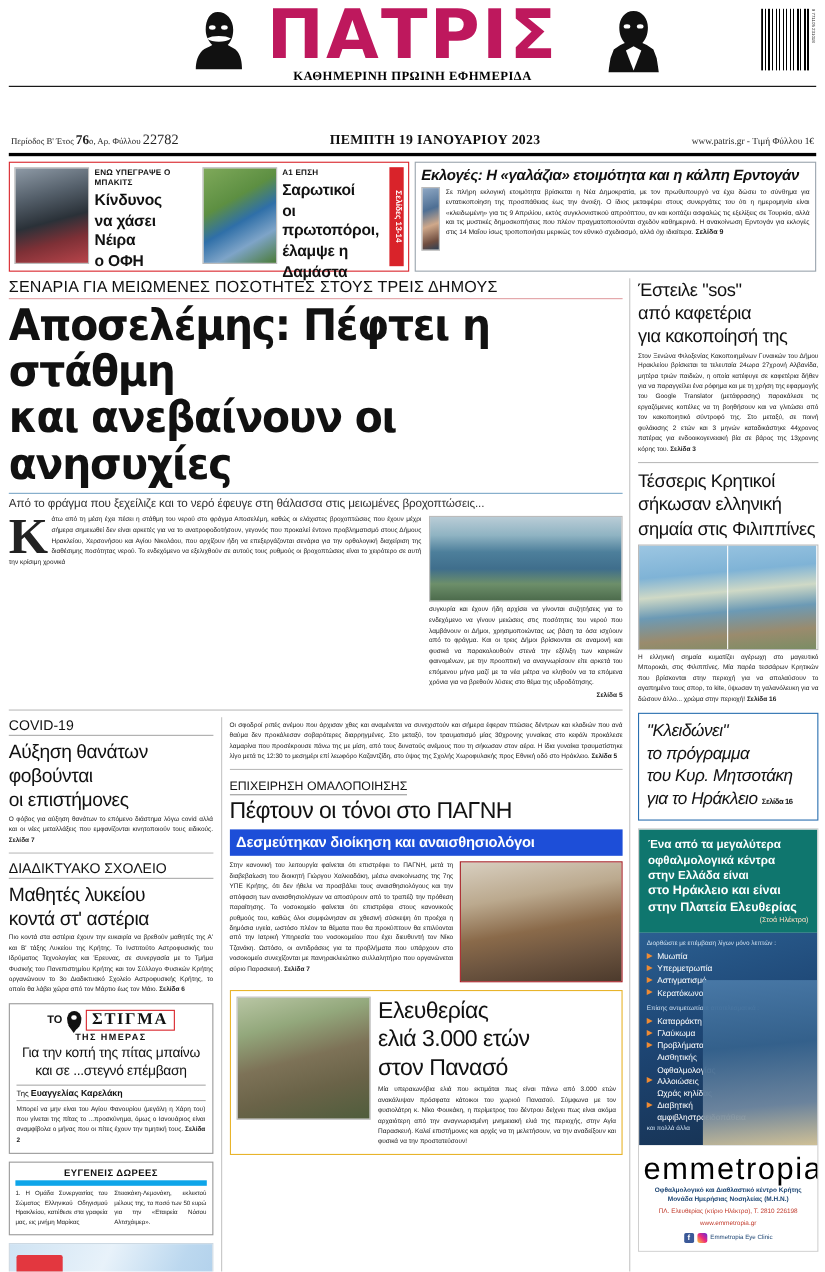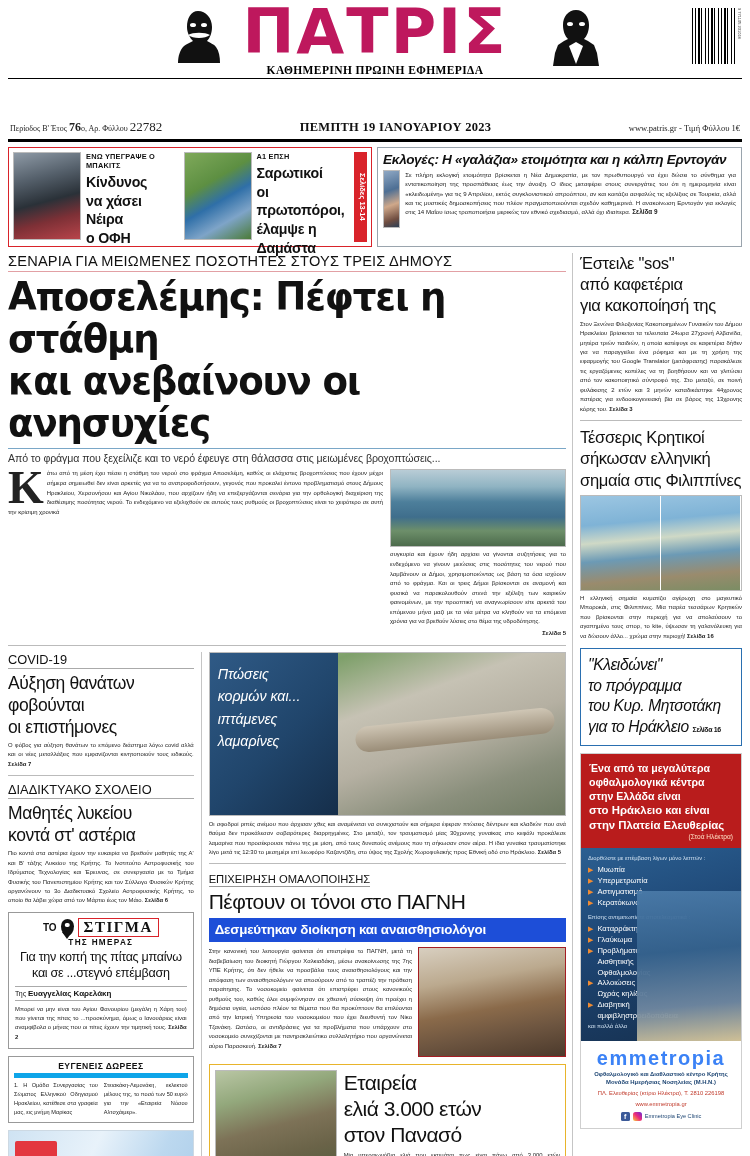--- a/index.html
+++ b/index.html
@@ -166,33 +166,33 @@
   .flagphoto { width: 100%; height: 96px; border: 1px solid #bbb; margin: 4px 0 3px;
     background: linear-gradient(175deg,#9cc6e2 0%,#7fb3d6 28%,#cfd9c6 45%,#6c9ab5 62%,#9a8b6d 82%,#7b8d64 100%);
     display: flex; }
   .flaghalf { flex: 1; border-right: 1px solid #fff; position: relative; }
   .rbox { border: 1.2px solid #2a6fb0; padding: 6px 7px 7px; margin-top: 7px; }
   .rbox-h { font-size: 15.6px; font-style: italic; line-height: 1.33; letter-spacing: -.4px; }
   .rbox-h .pg { font-style: normal; font-weight: bold; font-size: 7px; }
 
   
   .emad { margin-top: 7px; border: 1px solid #cfcfcf; overflow: hidden; }
-  .emad-top { background: #b91c1c; color: #fff; padding: 7px 8px 8px; }
+  .emad-top { background: #0f766e; color: #fff; padding: 7px 8px 8px; }
   .emad-l1 { font-weight: bold; font-size: 10.6px; line-height: 1.34; }
   .emad-l2 { font-weight: bold; font-size: 11.4px; line-height: 1.3; }
   .emad-sm { text-align: right; font-size: 6.6px; color: #ffdfc4; }
   .emad-mid { position: relative; background: linear-gradient(165deg,#2b5f91 0%,#1d4573 45%,#16304f 100%);
     padding: 6px 7px 8px; min-height: 190px; }
   .emad-note { color: #cfe0f0; font-size: 5.8px; line-height: 1.4; margin-bottom: 3px; }
   .emad-li { color: #fff; font-size: 7.6px; line-height: 1.42; display: flex; gap: 4px; align-items: flex-start; }
   .tri { color: #ef8b33; font-size: 7px; line-height: 1.5; }
   .emad-bldg { position: absolute; right: 0; bottom: 0; width: 104px; height: 150px;
     background: linear-gradient(175deg,#4a7aa8 0%,#35628d 40%,#6f87a0 75%,#d8c79a 100%); opacity: .95; }
   .emad-bot { background: #fff; text-align: center; padding: 6px 4px 7px; }
-  .emad-brand { font-size: 20px; letter-spacing: 1.5px; color: #3b82f6; font-weight: bold; }
+  .emad-brand { font-size: 28px; letter-spacing: 1.5px; color: #000000; font-weight: normal; }
   .emad-b1 { font-size: 5.9px; font-weight: bold; color: #1d4573; line-height: 1.5; }
   .emad-b2 { font-size: 5.8px; color: #c03a2b; line-height: 1.5; margin-top: 2px; }
   .emad-soc { display: flex; gap: 3px; align-items: center; justify-content: center; margin-top: 3px; font-size: 5.6px; color: #1d4573; }
   .fbi { width: 9px; height: 9px; background: #3b5998; color: #fff; font-size: 7px; font-weight: bold;
     text-align: center; line-height: 9px; border-radius: 1.5px; }
   .igi { width: 9px; height: 9px; border-radius: 2.5px;
     background: linear-gradient(45deg,#f9ce34,#ee2a7b,#6228d7); }
 </style>
 </head>
 <body>
@@ -367,29 +367,20 @@
               <span class="odeon-word">ODEON</span>
             </div>
 
           </div>
 
         </div>
 
         <div class="colC vrule" style="padding-left:7px">
 
           <div>
-            <div class="tree-photo">
-              <div class="trunk"></div>
-              <div class="tree-cap">
-                <div>Πτώσεις</div>
-                <div>κορμών και...</div>
-                <div>ιπτάμενες</div>
-                <div>λαμαρίνες</div>
-              </div>
-            </div>
             <div class="capline">
               <span>Οι σφοδροί ριπές ανέμου που άρχισαν χθες και αναμένεται να συνεχιστούν και σήμερα έφεραν πτώσεις δέντρων και κλαδιών που ανά θαύμα δεν προκάλεσαν σοβαρότερες διαρρηγμένες. Στο μεταξύ, τον τραυματισμό μίας 30χρονης γυναίκας στο κεφάλι προκάλεσε λαμαρίνα που προσέκρουσε πάνω της με μίση, από τους δυνατούς ανέμους που τη σήκωσαν στον αέρα. Η ίδια γυναίκα τραυματίστηκε λίγο μετά τις 12:30 το μεσημέρι επί λεωφόρο Καζαντζίδη, στο ύψος της Σχολής Χωροφυλακής προς Εθνική οδό στο Ηράκλειο.</span>
               <b>Σελίδα 5</b>
             </div>
           </div>
 
           <div class="crule"></div>
 
           <div>
             <div class="ckicker">ΕΠΙΧΕΙΡΗΣΗ ΟΜΑΛΟΠΟΙΗΣΗΣ</div>
@@ -401,21 +392,21 @@
                 <b>Σελίδα 7</b>
               </div>
               <div class="pagni-photo"></div>
             </div>
           </div>
 
           <div class="olive">
             <div class="olive-photo"></div>
             <div style="flex:1">
               <div class="olive-head">
-                <div>Εταιρεία</div>
+                <div>Ελευθερίας</div>
                 <div>ελιά 3.000 ετών</div>
                 <div>στον Πανασό</div>
               </div>
               <div class="olive-text">
                 <span>Μία υπεραιωνόβια ελιά που εκτιμάται πως είναι πάνω από 3.000 ετών ανακάλυψαν πρόσφατα κάτοικοι του χωριού Πανασού. Σύμφωνα με τον φυσιολάτρη κ. Νίκο Φουκάκη, η περίμετρος του δέντρου δείχνει πως είναι ακόμα αρχαιότερη από την αναγνωρισμένη μνημειακή ελιά της περιοχής, στην Αγία Παρασκευή. Καλεί επιστήμονες και αρχές να τη μελετήσουν, να την αναδείξουν και φυσικά να την προστατεύσουν!</span>
                 
               </div>
             </div>
           </div>
 

